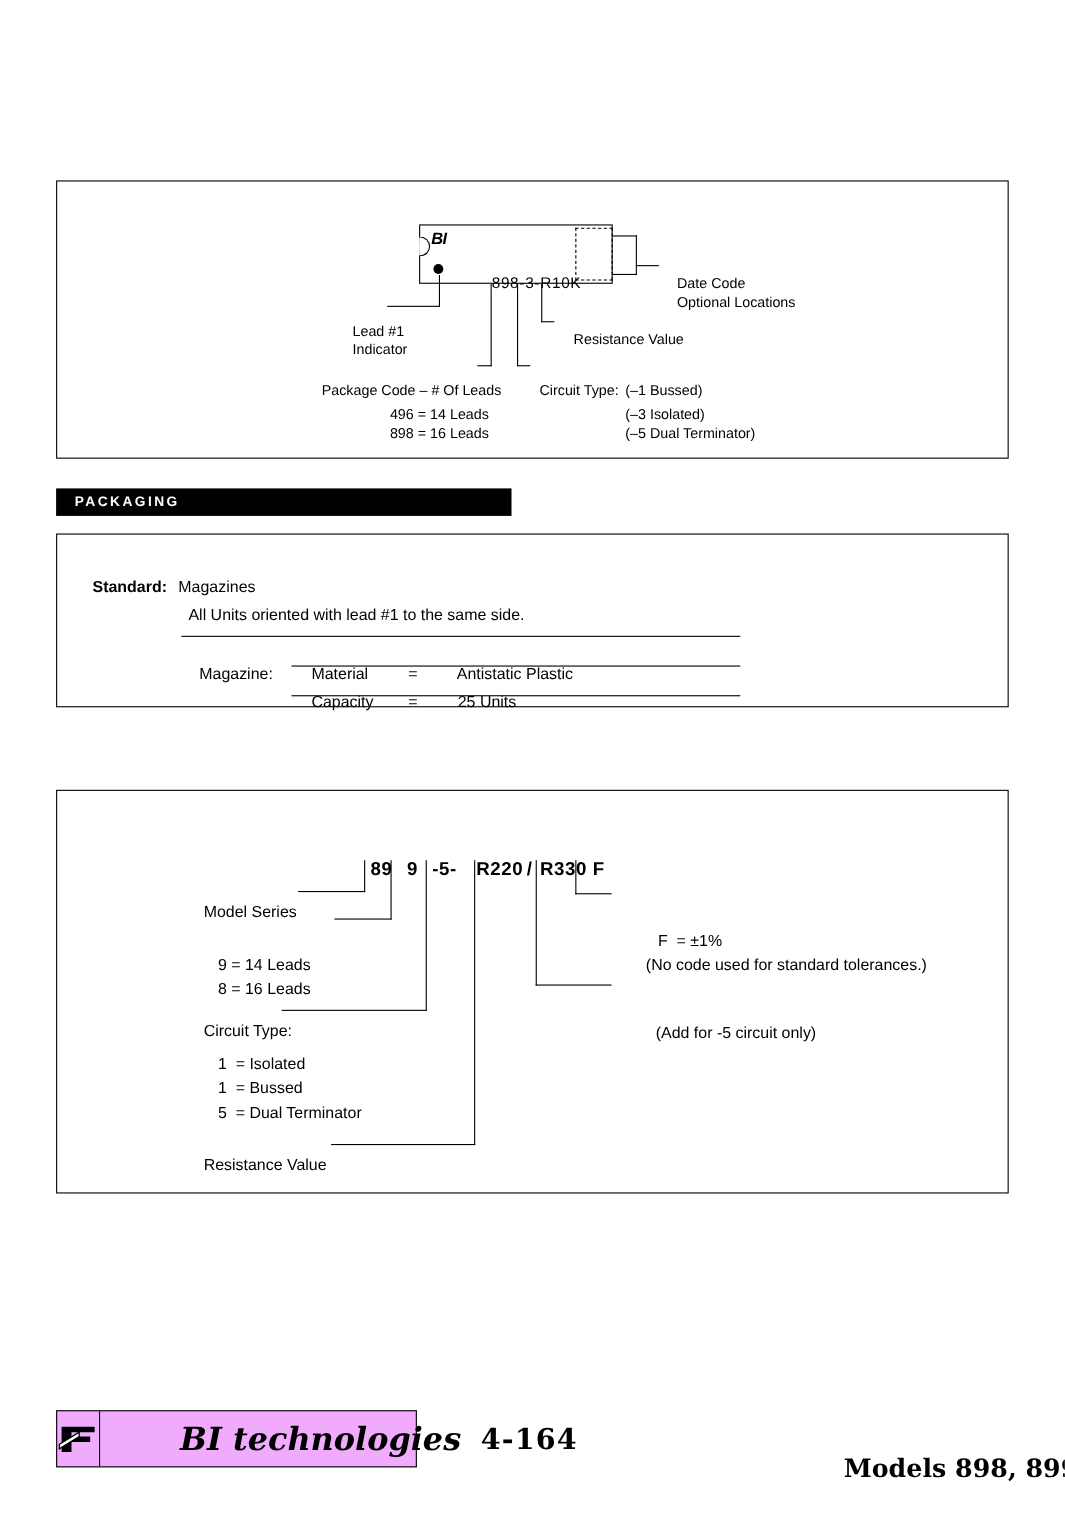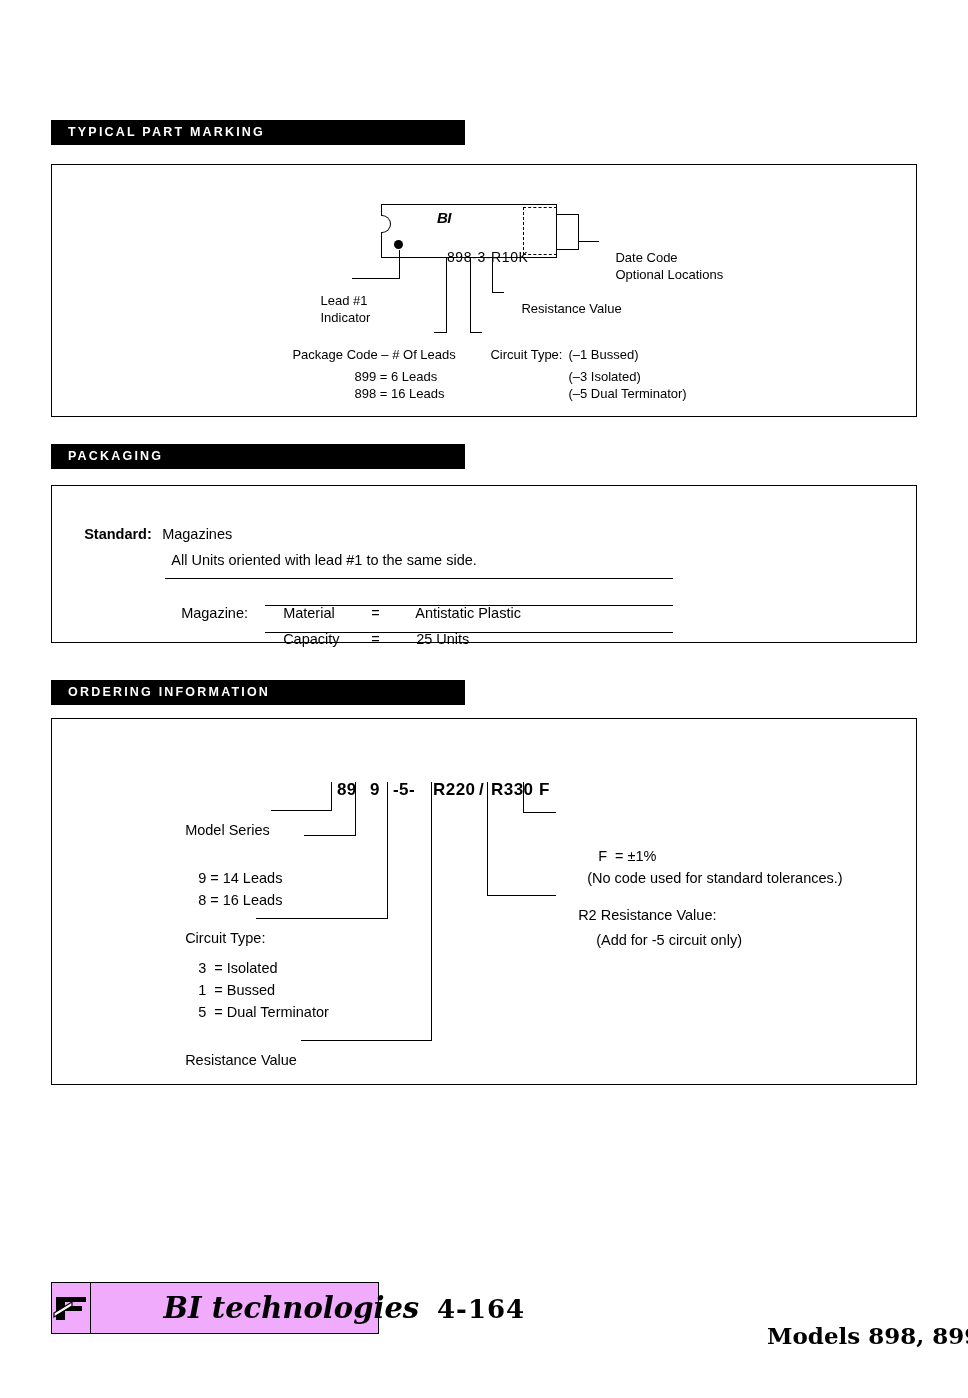--- a/index.html
+++ b/index.html
@@ -149,31 +149,28 @@
     font-weight: bold;
     font-size: 23px;
     white-space: pre;
   }
 </style>
 </head>
 <body>
 
 <div class="page">
 
-  <div class="section-bar" style="left:51px; top:120px; width:414px; height:25px;">
-    <span>TYPICAL PART MARKING</span>
-  </div>
 
   <div class="box" style="left:51px; top:164px; width:866px; height:253px;">
   </div>
 
   <div class="part-body" style="left:381px; top:204px; width:176px; height:54px;">
     <div class="notch"></div>
   </div>
-  <div class="bi-mark" style="left:392px; top:209px;margin-left:45px;">
+  <div class="bi-mark" style="left:392px; top:209px;">
     <span>BI</span>
   </div>
   <div class="lead-dot" style="left:394px; top:240px;"></div>
   <div class="part-text" style="left:429px; top:233px;">
     <span>898-3-R10K</span>
   </div>
   <div class="datecode-box" style="left:523px; top:207px; width:34px; height:48px;"></div>
 
   <div class="hline" style="left:557px; top:214px; width:22px;"></div>
   <div class="hline" style="left:557px; top:249px; width:22px;"></div>
@@ -201,21 +198,21 @@
   <div class="t sm" style="left:306px; top:294px;">
     <span>Indicator</span>
   </div>
 
   <div class="vline" style="left:446px; top:258px; height:75px;"></div>
   <div class="hline" style="left:434px; top:332px; width:13px;"></div>
   <div class="t sm" style="left:278px; top:331px;">
     <span>Package Code – # Of Leads</span>
   </div>
   <div class="t sm" style="left:340px; top:353px;">
-    <span>899 = 6 Leads</span>
+    <span>496 = 14 Leads</span>
   </div>
   <div class="t sm" style="left:340px; top:370px;">
     <span>898 = 16 Leads</span>
   </div>
 
   <div class="vline" style="left:470px; top:258px; height:75px;"></div>
   <div class="hline" style="left:470px; top:332px; width:12px;"></div>
   <div class="t sm" style="left:476px; top:331px;">
     <span>Circuit Type:</span>
   </div>
@@ -267,23 +264,20 @@
   <div class="t" style="left:267px; top:612px;">
     <span>Capacity</span>
   </div>
   <div class="t" style="left:355px; top:612px;">
     <span>=</span>
   </div>
   <div class="t" style="left:400px; top:612px;">
     <span>25 Units</span>
   </div>
 
-  <div class="section-bar" style="left:51px; top:680px; width:414px; height:25px;">
-    <span>ORDERING INFORMATION</span>
-  </div>
 
   <div class="box" style="left:51px; top:718px; width:866px; height:367px;">
   </div>
 
   <div class="order-code" style="left:316px; top:760px;">
     <span>89</span>
   </div>
   <div class="order-code" style="left:349px; top:760px;">
     <span>9</span>
   </div>
@@ -317,21 +311,21 @@
   <div class="t" style="left:182px; top:873px;">
     <span>8 = 16 Leads</span>
   </div>
 
   <div class="vline" style="left:387px; top:782px; height:137px;"></div>
   <div class="hline" style="left:256px; top:918px; width:132px;"></div>
   <div class="t" style="left:169px; top:911px;">
     <span>Circuit Type:</span>
   </div>
   <div class="t" style="left:182px; top:941px;">
-    <span>3  = Isolated</span>
+    <span>1  = Isolated</span>
   </div>
   <div class="t" style="left:182px; top:963px;">
     <span>1  = Bussed</span>
   </div>
   <div class="t" style="left:182px; top:985px;">
     <span>5  = Dual Terminator</span>
   </div>
 
   <div class="vline" style="left:431px; top:782px; height:259px;"></div>
   <div class="hline" style="left:301px; top:1040px; width:131px;"></div>
@@ -343,23 +337,20 @@
   <div class="hline" style="left:523px; top:812px; width:33px;"></div>
   <div class="t" style="left:582px; top:829px;">
     <span>F  = ±1%</span>
   </div>
   <div class="t" style="left:571px; top:851px;">
     <span>(No code used for standard tolerances.)</span>
   </div>
 
   <div class="vline" style="left:487px; top:782px; height:114px;"></div>
   <div class="hline" style="left:487px; top:895px; width:69px;"></div>
-  <div class="t" style="left:562px; top:888px;">
-    <span>R2 Resistance Value:</span>
-  </div>
   <div class="t" style="left:580px; top:913px;">
     <span>(Add for -5 circuit only)</span>
   </div>
 
   <div class="footer-logo-box" style="left:51px; top:1282px; width:328px; height:52px;">
     <div class="footer-logo-glyph">
       <svg width="38" height="30" viewBox="0 0 38 30" aria-hidden="true">
         <path d="M4 4 L34 4 L34 9 L13 9 L13 13 L30 13 L30 18 L13 18 L13 27 L4 27 Z" fill="#000000"></path>
         <path d="M2 20 L20 9 L20 13 L2 24 Z" fill="#ffffff" stroke="#000000" stroke-width="1.2"></path>
       </svg>

